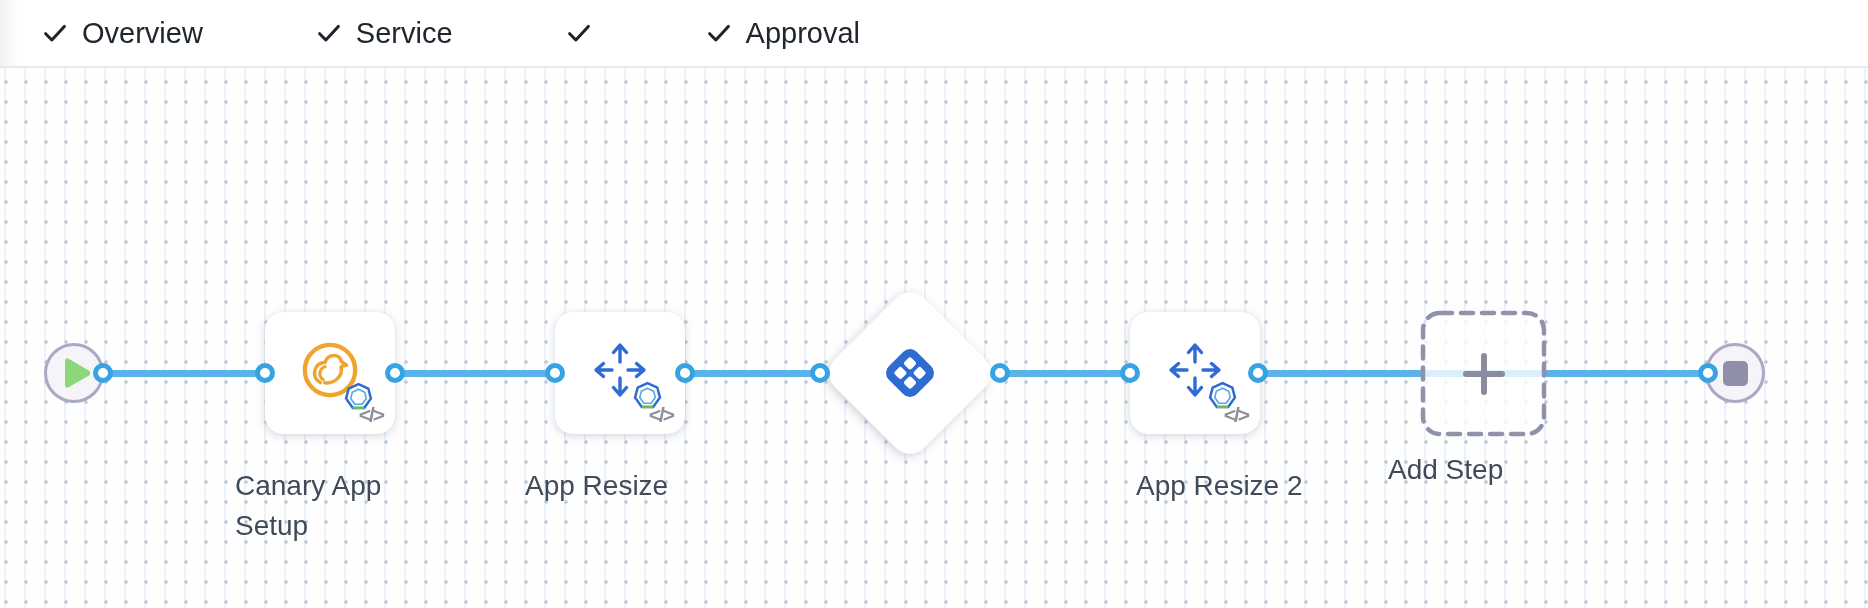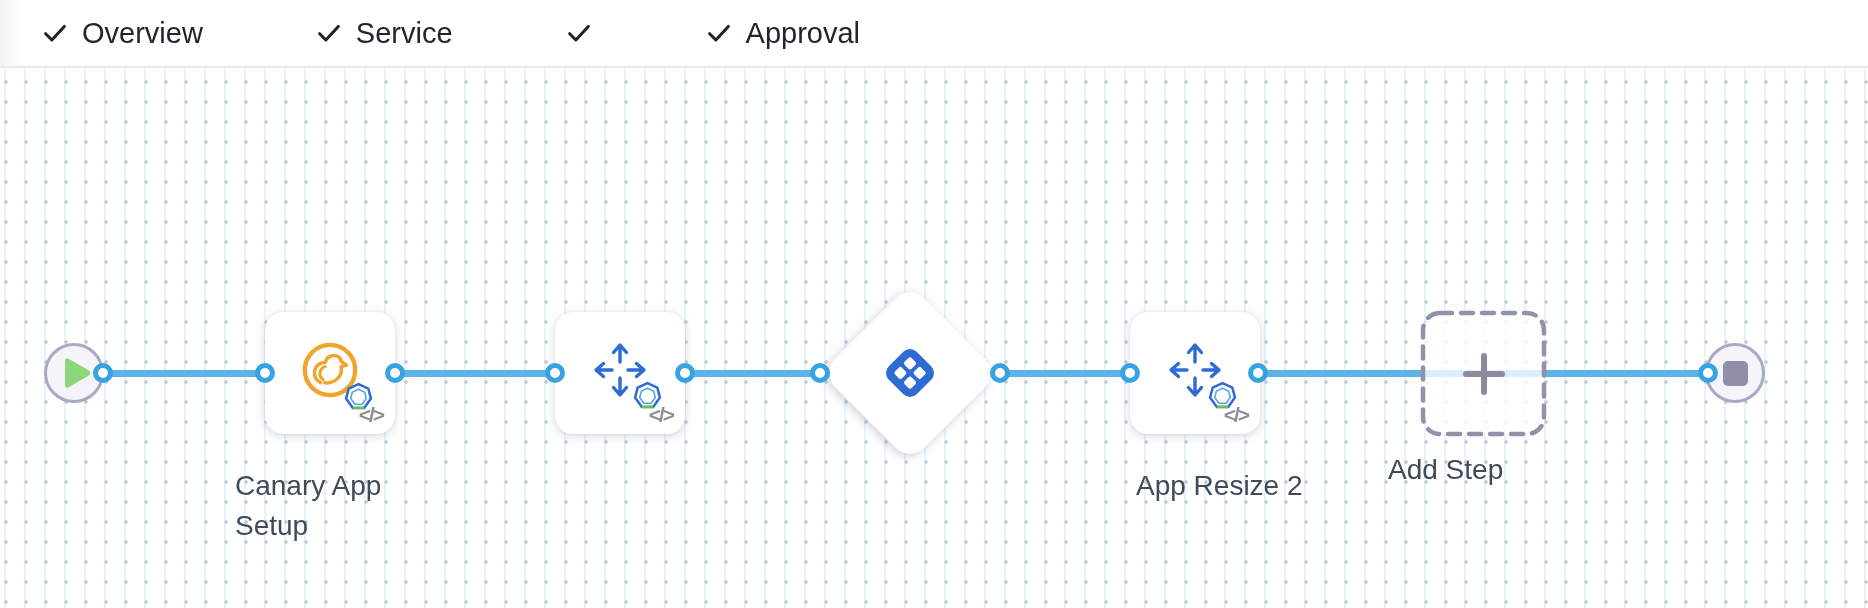--- a/index.html
+++ b/index.html
@@ -248,17 +248,18 @@
     <div class="connector" style="left:385px;"></div>
     <div class="connector" style="left:545px;"></div>
     <div class="connector" style="left:675px;"></div>
     <div class="connector" style="left:810px;"></div>
     <div class="connector" style="left:990px;"></div>
     <div class="connector" style="left:1120px;"></div>
     <div class="connector" style="left:1248px;"></div>
     <div class="connector" style="left:1698px;"></div>
 
     <div class="node-label" style="left:235px;">Canary App Setup</div>
+    <div class="node-label" style="left:525px;">App Resize</div>
     <div class="node-label" style="left:1136px;">App Resize 2</div>
     <div class="node-label" style="left:1388px; top:382px;">Add Step</div>
 
   </div>
 </div>
 
 </body></html>

